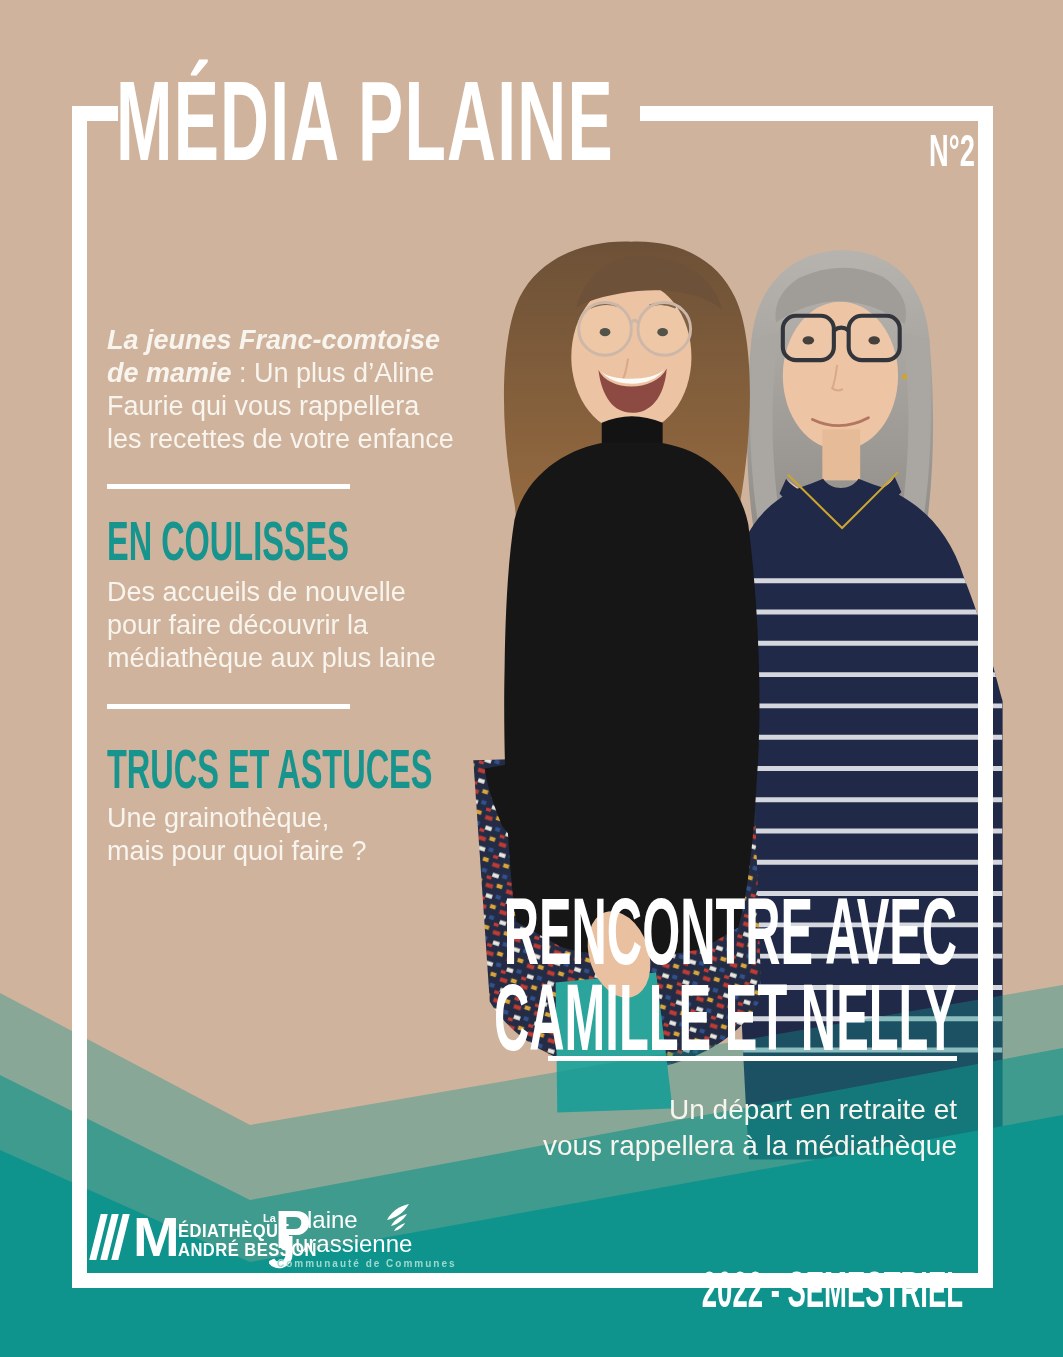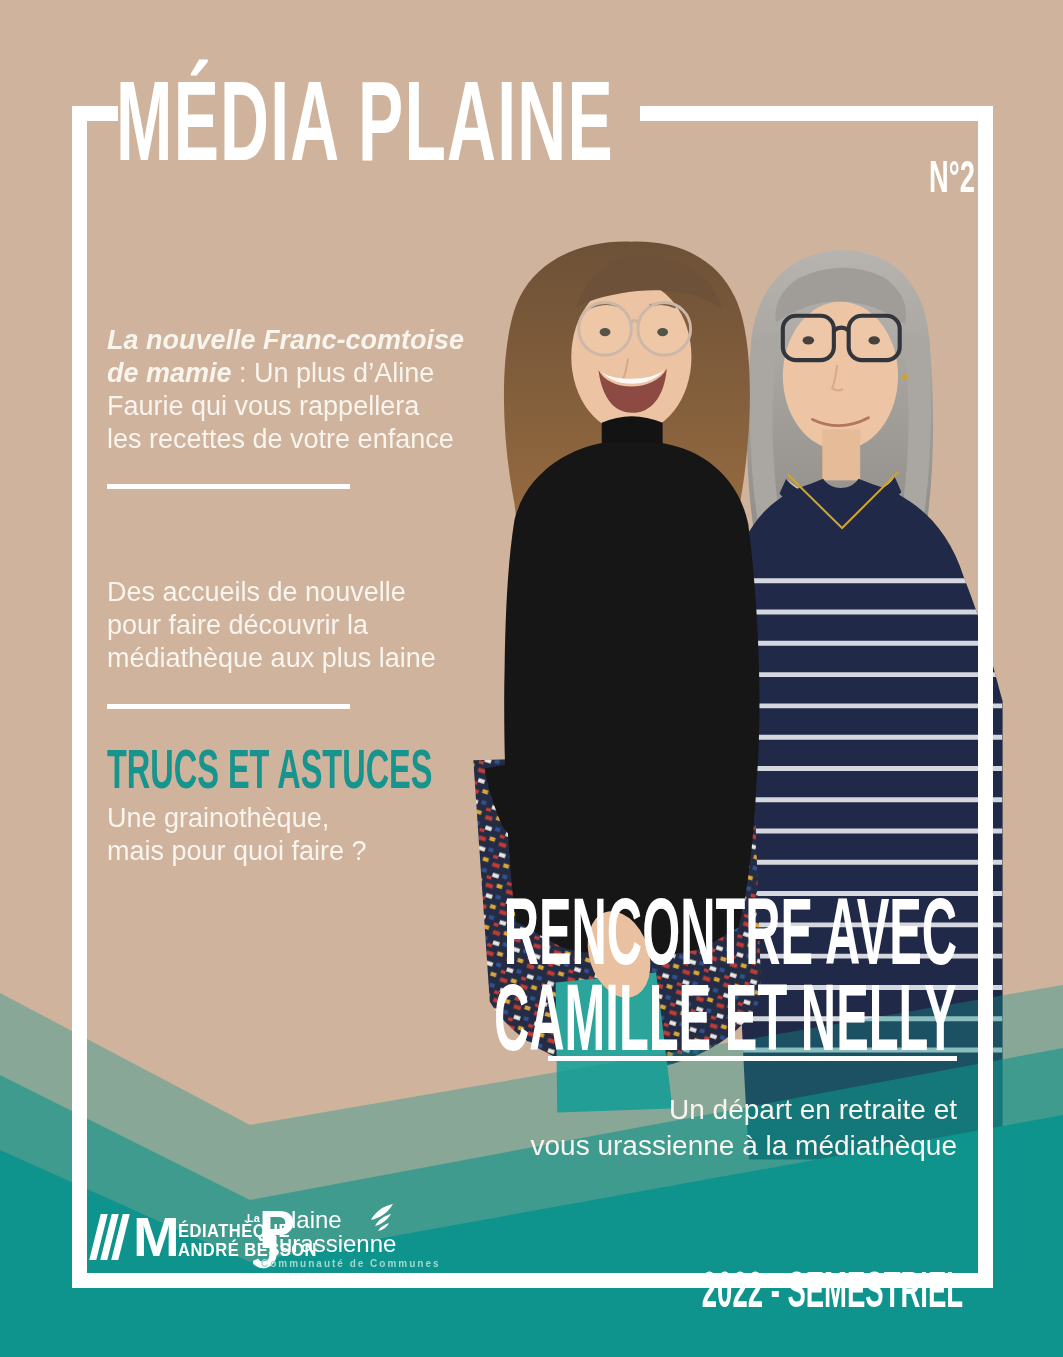--- a/index.html
+++ b/index.html
@@ -9,21 +9,21 @@
   html,body{margin:0;padding:0;background:#444;}
   #page{position:relative;width:1063px;height:1357px;overflow:hidden;
         background:var(--beige);font-family:"Liberation Sans",sans-serif;}
   .abs{position:absolute;}
   
   .cond{display:inline-block;white-space:nowrap;font-weight:bold;transform:scaleX(.58);transform-origin:0 50%;line-height:1;}
   .cond-r{display:inline-block;white-space:nowrap;font-weight:bold;transform:scaleX(.52);transform-origin:100% 50%;line-height:1;}
   
   .masthead{left:116px;top:56px;font-size:113px;color:var(--white);letter-spacing:2px;z-index:40;}
   .masthead .cond{transform:scaleX(.60);}
-  .issue{right:88px;top:126px;font-size:44px;color:var(--white);z-index:40;text-align:left;margin-top:26px;}
+  .issue{right:88px;top:126px;font-size:44px;color:var(--white);z-index:40;text-align:left;}
   .issue .cond-r{transform:scaleX(.62);}
   
   .bar{background:var(--white);z-index:30;}
   
   .sec-title{left:107px;font-size:56px;color:var(--teal);z-index:40;}
   .sec-body{left:107px;font-size:27px;line-height:33px;color:var(--textwhite);z-index:40;white-space:nowrap;}
   .sec-body .bi{font-weight:bold;font-style:italic;}
   .divider{left:107px;width:243px;height:5px;background:var(--white);z-index:40;}
   
   .headline{font-size:94px;color:var(--white);z-index:40;text-align:right;}
@@ -39,21 +39,21 @@
   
   #photo{left:380px;top:240px;z-index:10;}
   
   .logo1{left:95px;top:1214px;z-index:40;display:flex;align-items:flex-end;color:var(--white);}
   .logo1 .bars{display:flex;align-items:flex-end;margin-right:5px;}
   .logo1 .bars i{display:block;width:7px;height:46px;background:var(--white);transform:skewX(-14deg);margin-right:4px;}
   .logo1 .bigM{font-size:56px;font-weight:bold;line-height:.82;letter-spacing:-2px;}
   .logo1 .l1col{margin-left:0;font-weight:bold;}
   .logo1 .l1col div{font-size:18px;line-height:19px;letter-spacing:.5px;transform:scaleX(.92);transform-origin:0 50%;white-space:nowrap;}
   .logo2{left:247px;top:1206px;z-index:40;color:var(--white);width:150px;}
-  .logo2 .row{position:relative;height:52px;}
+  .logo2 .row{position:relative;height:52px;margin-left:16px;}
   .logo2 .la{position:absolute;left:0;top:6px;font-size:11px;font-weight:bold;}
   .logo2 .bigP{position:absolute;left:12px;top:-4px;font-size:54px;font-weight:bold;line-height:1;}
   .logo2 .jhook{position:absolute;left:6px;top:30px;}
   .logo2 .laine{position:absolute;left:44px;top:2px;font-size:24px;line-height:1;}
   .logo2 .urassienne{position:absolute;left:32px;top:26px;font-size:24px;line-height:1;}
   .logo2 .wing{position:absolute;left:118px;top:-4px;}
   .logo2 .caption{position:absolute;left:14px;top:52px;font-size:10px;letter-spacing:2px;color:#9fd8cf;font-weight:bold;white-space:nowrap;}
 </style>
 </head>
 <body>
@@ -160,27 +160,30 @@
   <div class="abs bar" style="left:72px;top:1273px;width:921px;height:15px"></div>
 
   <div class="abs masthead">
     <span class="cond">MÉDIA PLAINE</span>
   </div>
   <div class="abs issue">
     <span class="cond-r">N°2</span>
   </div>
 
   <div class="abs sec-body" style="top:324px">
-    <div><span class="bi">La nouvelle Franc-comtoise</span></div>
+    <div><span class="bi">La jeunes Franc-comtoise</span></div>
     <div><span class="bi">de mamie</span><span> : Un plus d’Aline</span></div>
     <div>Faurie qui vous rappellera</div>
     <div>les recettes de votre enfance</div>
   </div>
   <div class="abs divider" style="top:484px"></div>
 
+  <div class="abs sec-title" style="top:508px">
+    <span class="cond">EN COULISSES</span>
+  </div>
   <div class="abs sec-body" style="top:576px">
     <div>Des accueils de nouvelle</div>
     <div>pour faire découvrir la</div>
     <div>médiathèque aux plus laine</div>
   </div>
   <div class="abs divider" style="top:704px"></div>
 
   <div class="abs sec-title" style="top:736px">
     <span class="cond">TRUCS ET ASTUCES</span>
   </div>
@@ -191,21 +194,21 @@
 
   <div class="abs headline" style="right:106px;top:878px">
     <span class="cond-r">RENCONTRE AVEC</span>
   </div>
   <div class="abs headline" style="right:106px;top:964px">
     <span class="cond-r">CAMILLE ET NELLY</span>
   </div>
   <div class="abs hdivider"></div>
   <div class="abs subtext">
     <div>Un départ en retraite et</div>
-    <div>vous urassienne à la médiathèque</div>
+    <div>vous rappellera à la médiathèque</div>
   </div>
 
   <div class="abs logo1">
     <span class="bars">
         <i></i>
         <i></i>
         <i></i>
       </span>
     <span class="bigM">M</span>
     <span class="l1col">

